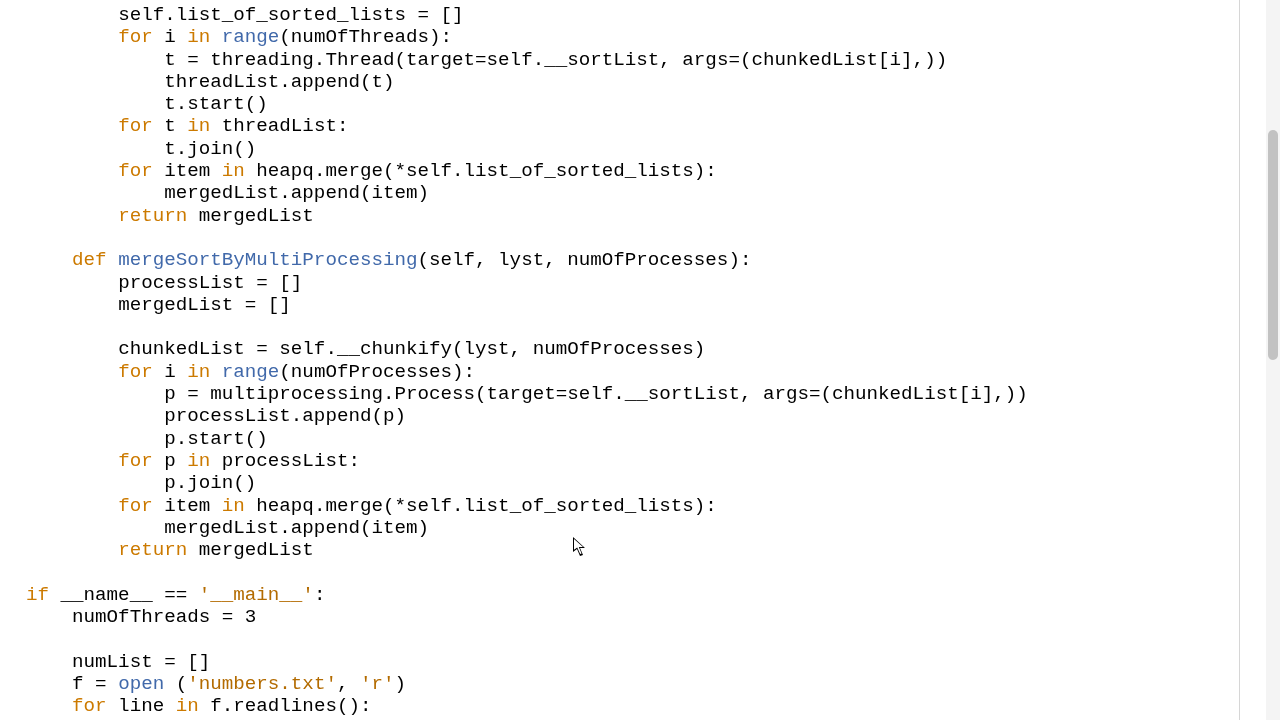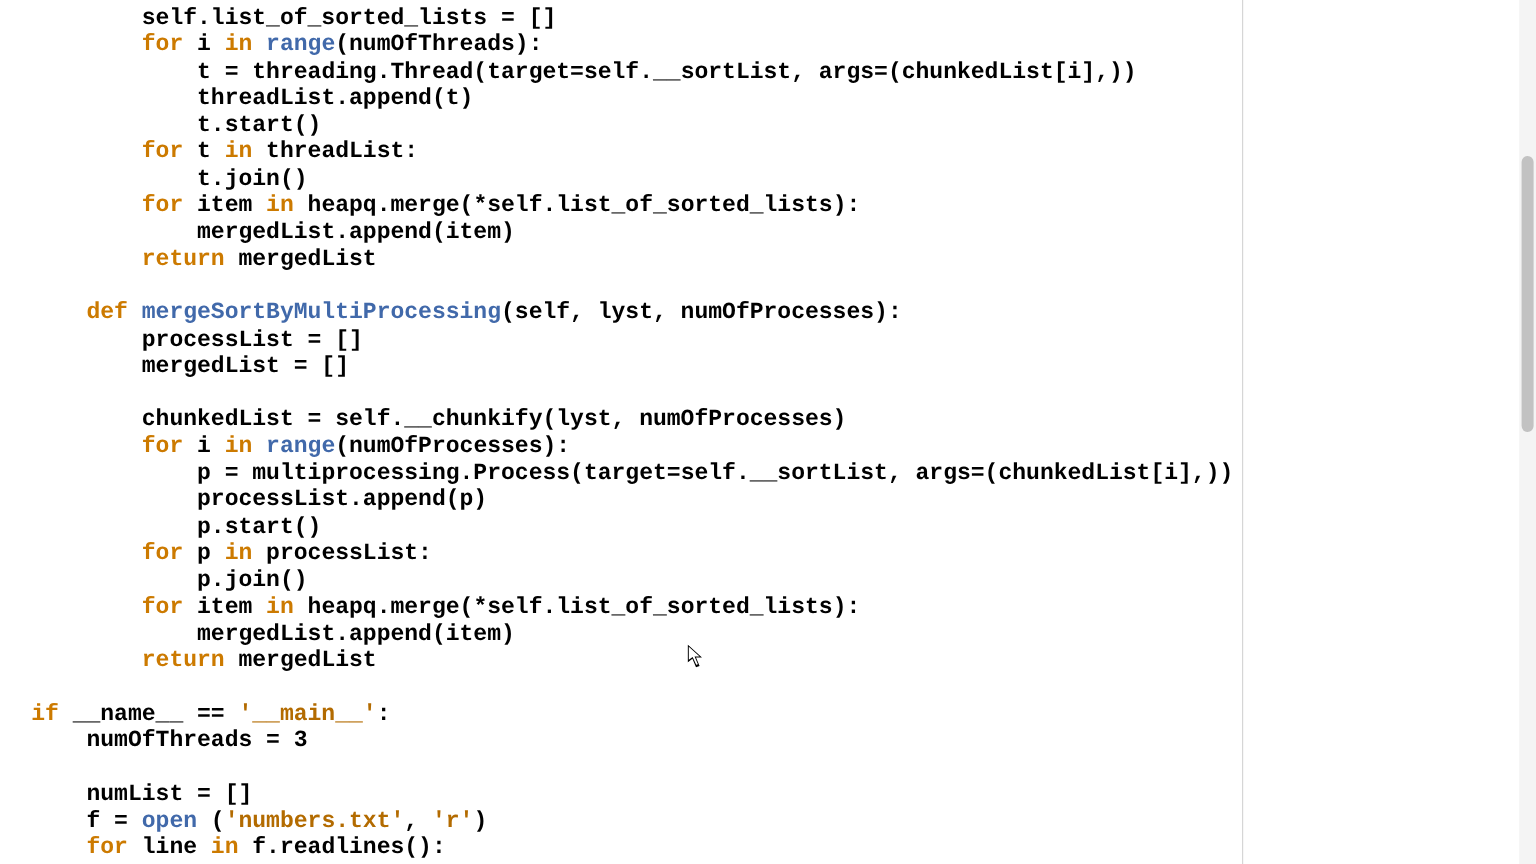--- a/index.html
+++ b/index.html
@@ -8,26 +8,25 @@
     width: 1280px;
     height: 720px;
     background: #ffffff;
     font-family: Menlo, Monaco, "Courier New", monospace;
     font-size: 19.2px;
     line-height: 22.3px;
     overflow: hidden;
   }
   .viewport {
     position: relative;
-    width: 1036px;
+    width: 1240px;
     height: 720px;
     background: #ffffff;
     border-right: 1px solid #d6d6d6;
     box-sizing: border-box;
-    font-weight: bold;
   }
   .scrollbar-track {
     position: absolute;
     right: 0;
     top: 0;
     width: 14px;
     height: 720px;
     background: #f4f4f4;
   }
   .scrollbar-thumb {

